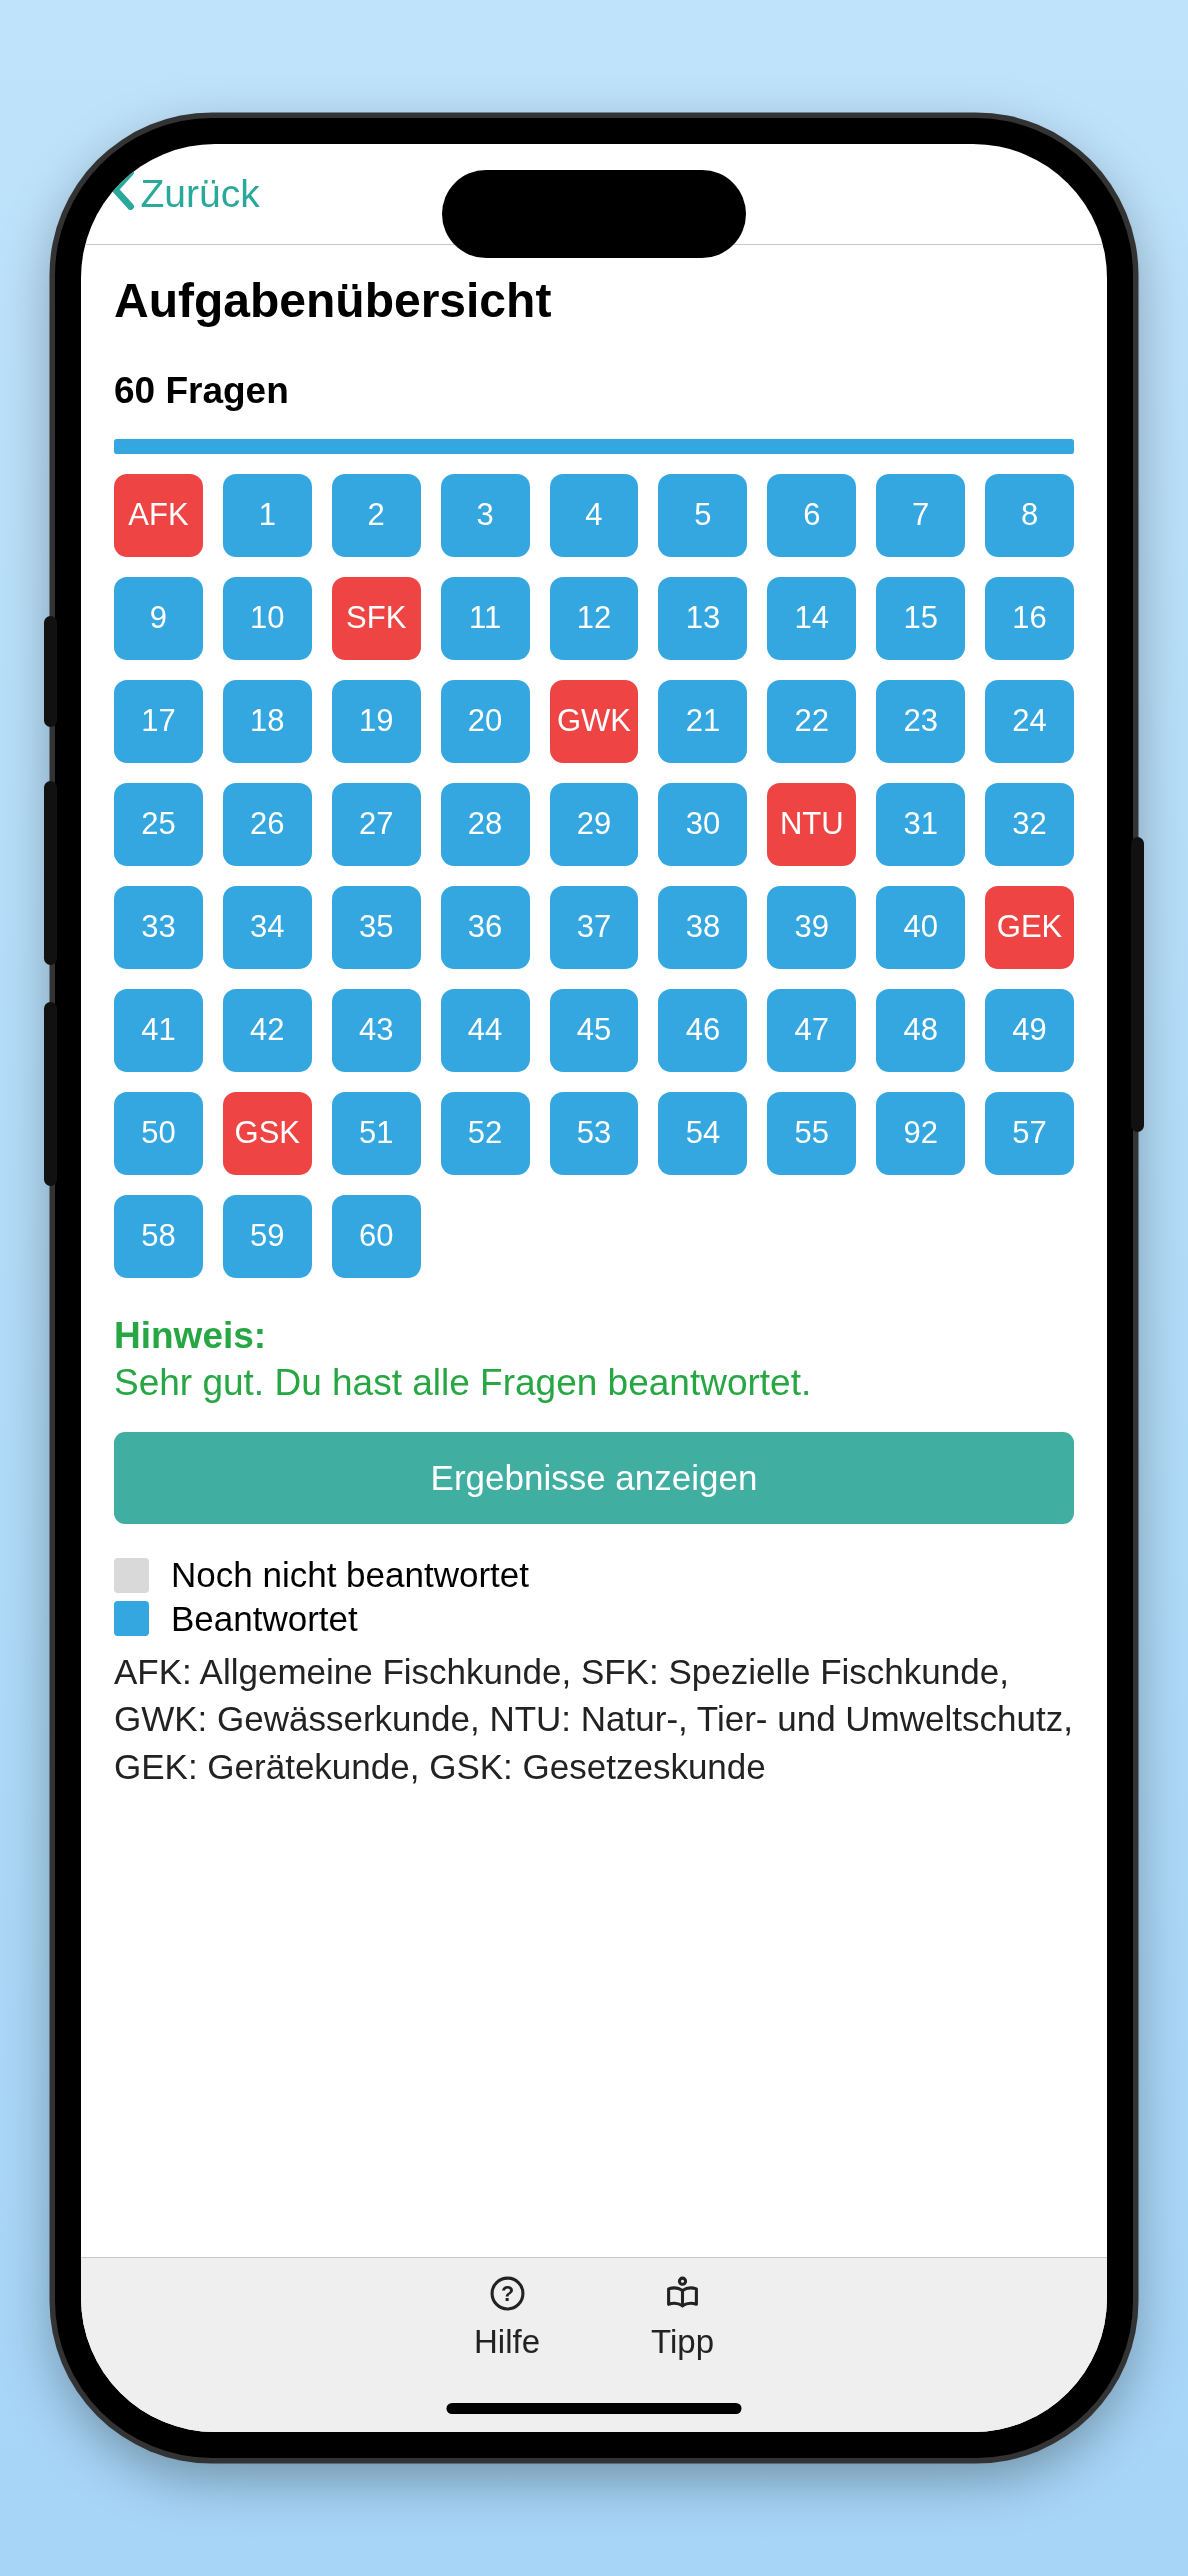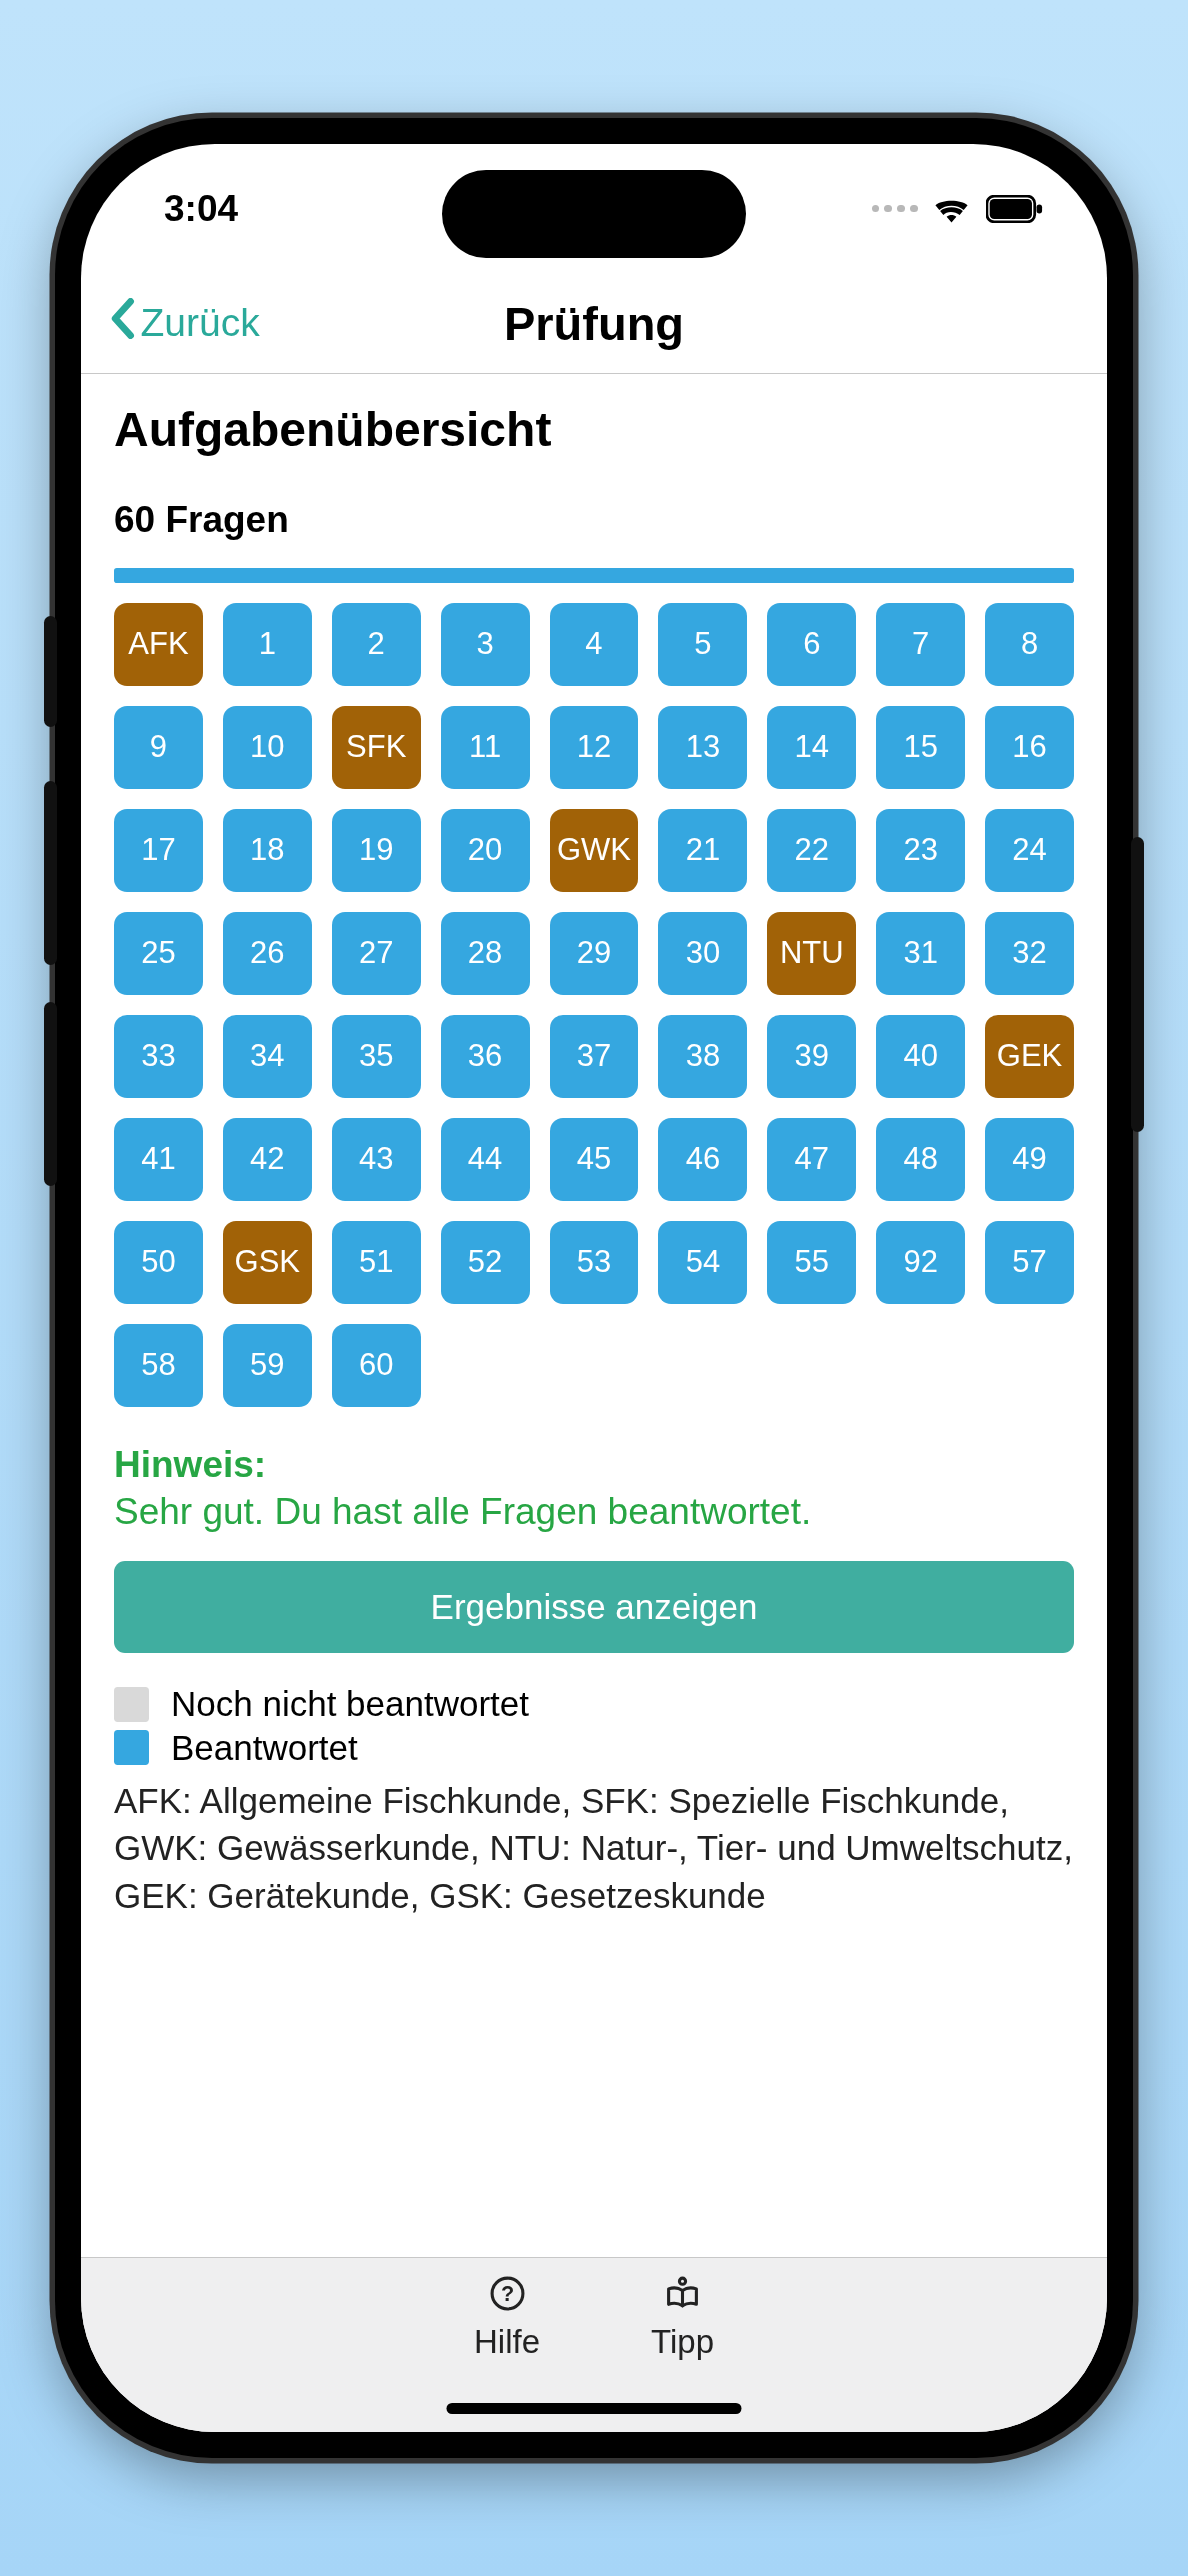--- a/index.html
+++ b/index.html
@@ -105,21 +105,21 @@
     border-radius: 13px;
     display: flex;
     align-items: center;
     justify-content: center;
     font-size: 31px;
     font-weight: 500;
     color: #fff;
     cursor: pointer;
   }
   .cell.blue { background: #35a7e0; }
-  .cell.gray { background: #a16207; }
+  .cell.gray { background: #ef4444; }
   .hint-title { color: #27a644; font-size: 37px; font-weight: 600; margin-bottom: 5.5px; }
   .hint-text  { color: #27a644; font-size: 37px; margin-bottom: 28px; }
   .results-btn {
     width: 100%;
     height: 92px;
     background: #40aea0;
     color: #fff;
     font-size: 35px;
     border: none;
     border-radius: 11px;
@@ -168,43 +168,20 @@
 
 <div class="phone-frame">
   <div class="side-btn left1"></div>
   <div class="side-btn left2"></div>
   <div class="side-btn left3"></div>
   <div class="side-btn right1"></div>
 
   <div class="screen">
     <div class="notch"></div>
 
-    <div class="status-bar">
-      <span>3:04</span>
-      <div class="status-right">
-        <div class="dots">
-          <span></span>
-            <span></span>
-            <span></span>
-            <span></span>
-        </div>
-        <span class="wifi-icon">
-          <svg width="39" height="29.5" viewBox="0 0 24 18">
-              <path fill="#000" d="M12 17.5l-3-3.6c1.7-1.5 4.3-1.5 6 0L12 17.5zM4.5 9.8l-2.4-2.9C6 3.1 18 3.1 21.9 6.9l-2.4 2.9C15.6 6.3 8.4 6.3 4.5 9.8zM7 12.8l-2-2.4c3.5-3.1 10.5-3.1 14 0l-2 2.4C14 10.4 9 10.4 7 12.8z"></path>
-            </svg>
-        </span>
-        <span class="battery-icon">
-          <svg width="57" height="28" viewBox="0 0 62 30">
-              <rect x="1" y="1" width="52" height="28" rx="8" fill="none" stroke="#000" stroke-width="3"></rect>
-              <rect x="4" y="4" width="46" height="22" rx="5" fill="#000"></rect>
-              <rect x="55" y="10" width="6" height="10" rx="3" fill="#000"></rect>
-            </svg>
-        </span>
-      </div>
-    </div>
 
     <div class="nav-bar">
       <button class="back-btn">
         <span>
           <svg width="26" height="41" viewBox="0 0 14 24">
               <path fill="none" stroke="#2aa99a" stroke-width="4" stroke-linecap="round" stroke-linejoin="round" d="M12 2 3 12l9 10"></path>
             </svg>
         </span>
         <span>Zurück</span>
       </button>

